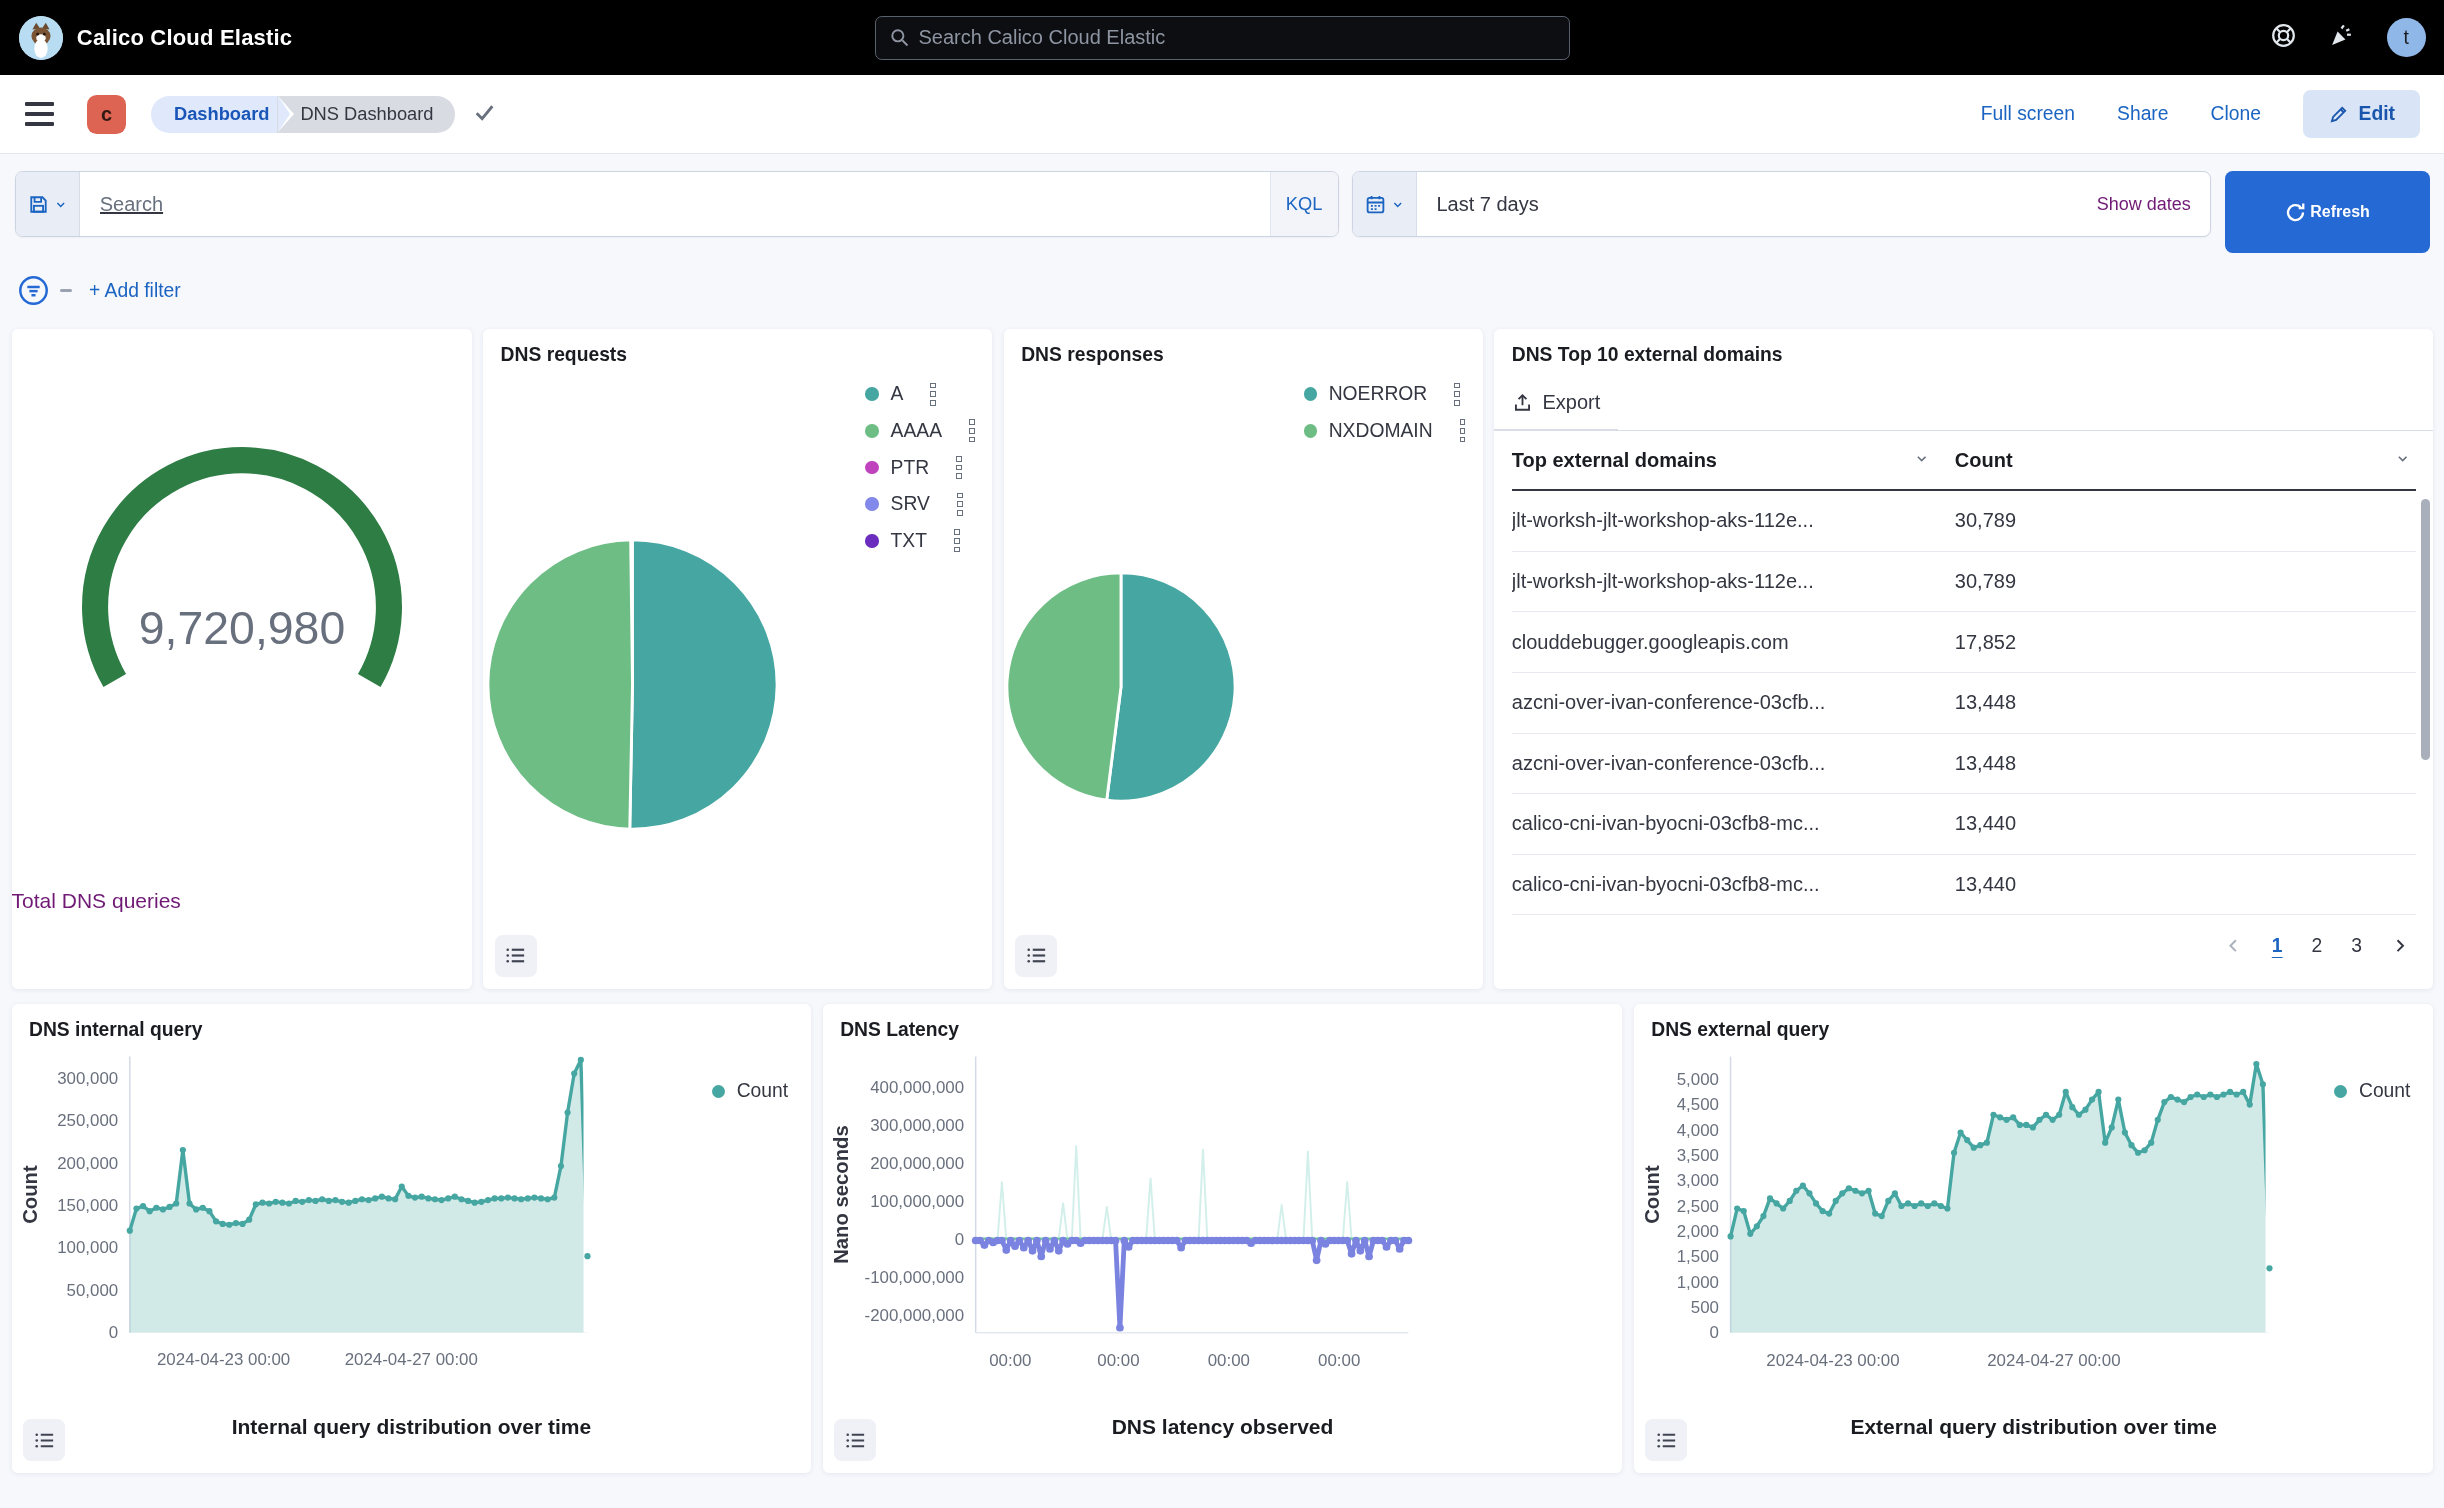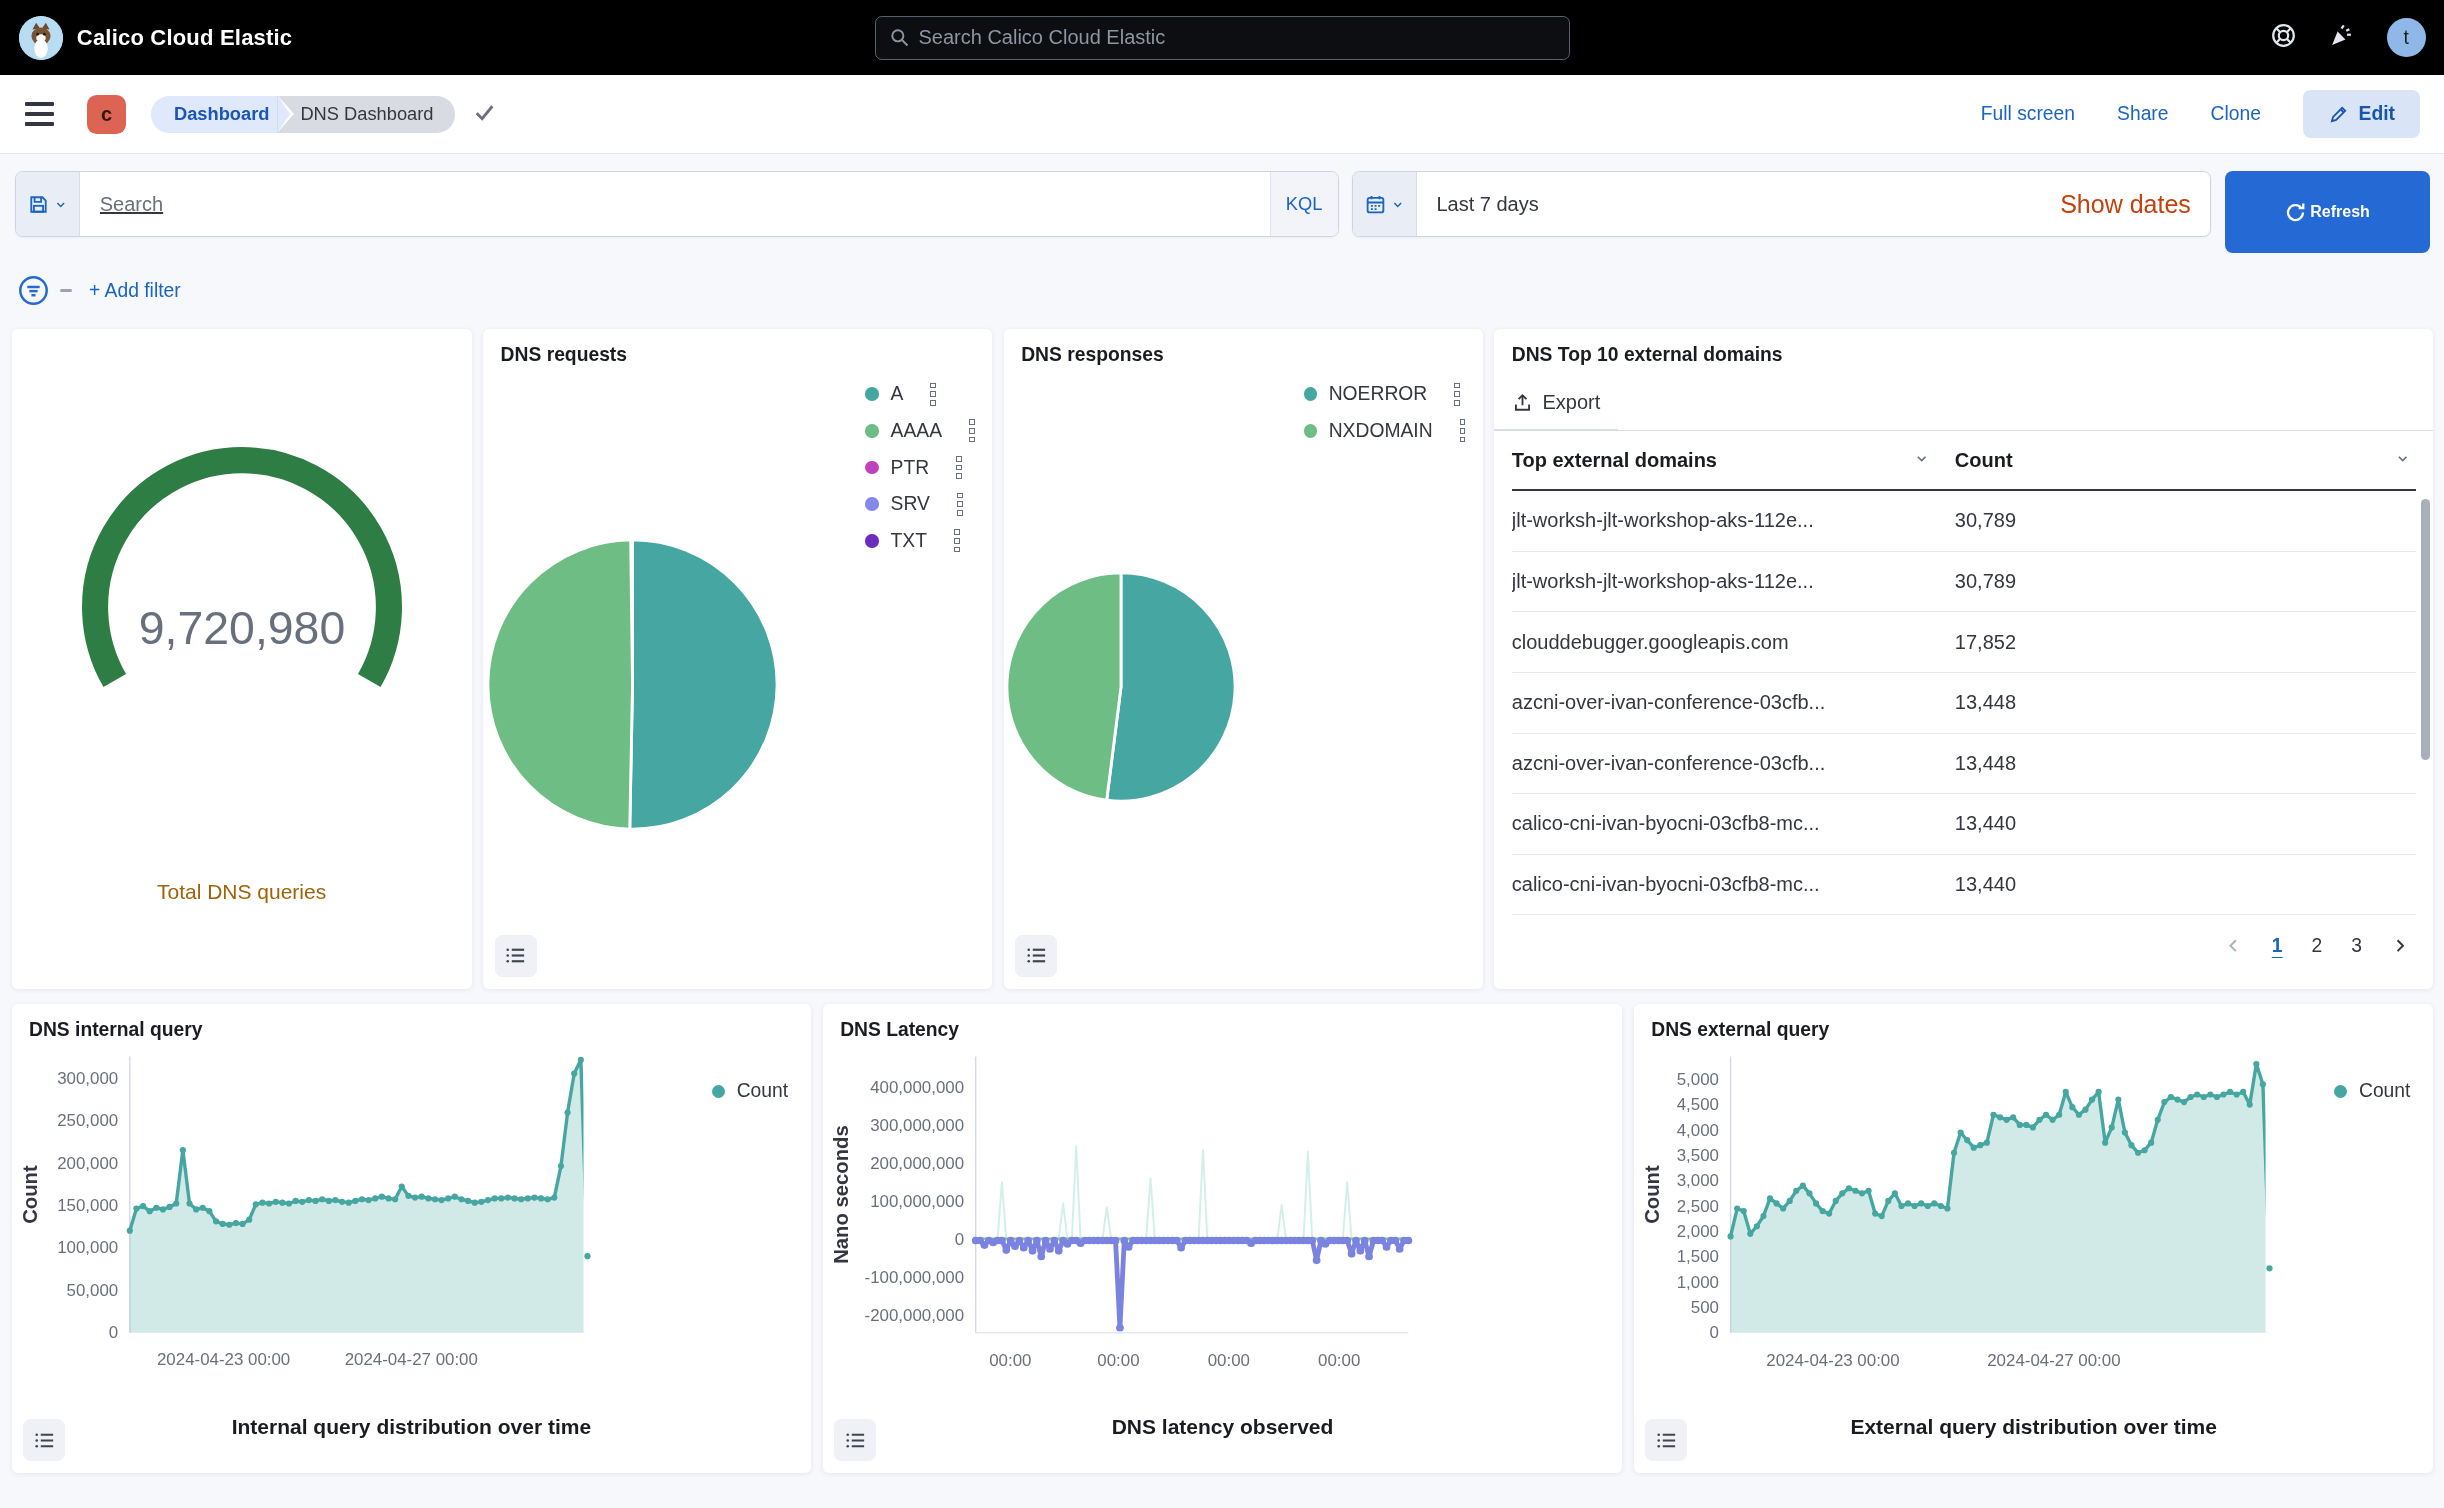--- a/index.html
+++ b/index.html
@@ -39,21 +39,21 @@
   .querybar { display:flex; gap:13.5px; padding:17.4px 15.4px 0 15.4px; align-items:stretch; }
   .qgroup { display:flex; height:66px; border:1px solid #ccd3e1; border-radius:7.7px; overflow:hidden; background:#fff; box-shadow:0 1px 1.9px rgba(40,50,80,.05); }
   .qgroup.search { flex:1; }
   .qgroup.date { flex:0 0 859px; }
   .qseg { width:64px; background:#e9edf6; display:flex; align-items:center; justify-content:center; gap:4.8px; color:#1b64c2; border-right:1px solid #d7dde9; cursor:pointer; }
   .qinput { flex:1; display:flex; align-items:center; padding:0 19.3px; background:#fff;text-decoration:underline; }
   .qinput input { border:none; outline:none; font-size:20px; width:100%; color:#343741; font-family:inherit; }
   .qinput input::placeholder { color:#69707d; }
   .kql { width:68px; display:flex; align-items:center; justify-content:center; color:#1b64c2; font-size:18.3px; background:#f2f4f9; border-left:1px solid #e2e6ee; cursor:pointer; }
   .timetext { flex:1; display:flex; align-items:center; padding:0 19.3px; font-size:20px; color:#343741; }
-  .showdates { display:flex; align-items:center; padding:0 19.3px; color:#c2410c; font-size:25px; cursor:pointer; }
+  .showdates { display:flex; align-items:center; padding:0 19.3px; color:#701a75; font-size:18px; cursor:pointer; }
   .refresh-btn { flex:0 0 205px; height:82px; background:#2569d4; border:none; border-radius:7.7px; color:#fff; font-size:16px; font-weight:600; display:flex; align-items:center; justify-content:center; gap:3px; cursor:pointer; font-family:inherit; }
 
   
   .filterbar { display:flex; align-items:center; gap:9.7px; padding:21px 15.4px 7.7px 17.4px; }
   .filter-ic { color:#2569d4; display:flex; align-items:center; }
   .filter-dash { width:11.6px; height:2.9px; background:#9aa2b1; border-radius:1.9px; margin-right:7.7px; }
   .addfilter { color:#1b64c2; font-size:19.3px; cursor:pointer; }
 
   
   .dashboard { padding:13.5px 11.6px 0 11.6px; }
@@ -63,21 +63,21 @@
   .panel { background:#fff; border-radius:5.8px; box-shadow:0 1px 4.8px rgba(50,60,90,.09); position:relative; overflow:hidden; }
   .panel-title { font-size:19.3px; font-weight:bold; color:#1a1c21; padding:15.4px 17.4px 0 17.4px; }
   .p-gauge { flex:0 0 460px; }
   .p-req { flex:0 0 509px; }
   .p-resp { flex:0 0 479px; }
   .p-table { flex:1; }
   .p-chart { flex:1; }
 
   
   .gauge-wrap { position:absolute; left:50%; top:106px; transform:translateX(-50%); }
-  .gauge-caption { position:absolute; bottom:85px; width:100%; text-align:center; font-size:21px; color:#a16207; }
+  .gauge-caption { position:absolute; bottom:76px; width:100%; font-size:21px; color:#701a75; }
 
   
   .legend { position:absolute; display:flex; flex-direction:column; gap:13.5px; }
   .legend-item { display:flex; align-items:center; gap:11.6px; cursor:pointer; }
   .legend-dot { width:13.5px; height:13.5px; border-radius:50%; flex:0 0 13.5px; }
   .legend-label { font-size:19.3px; color:#343741; }
   .legend-actions { display:flex; flex-direction:column; gap:2.9px; margin-left:15.4px; }
   .legend-actions i { width:5.8px; height:5.8px; border:1.5px solid #69707d; display:block; }
   .legend.chart-legend { top:39px; right:23px; }
   .pie-legend { top:54px; right:17.4px; }

